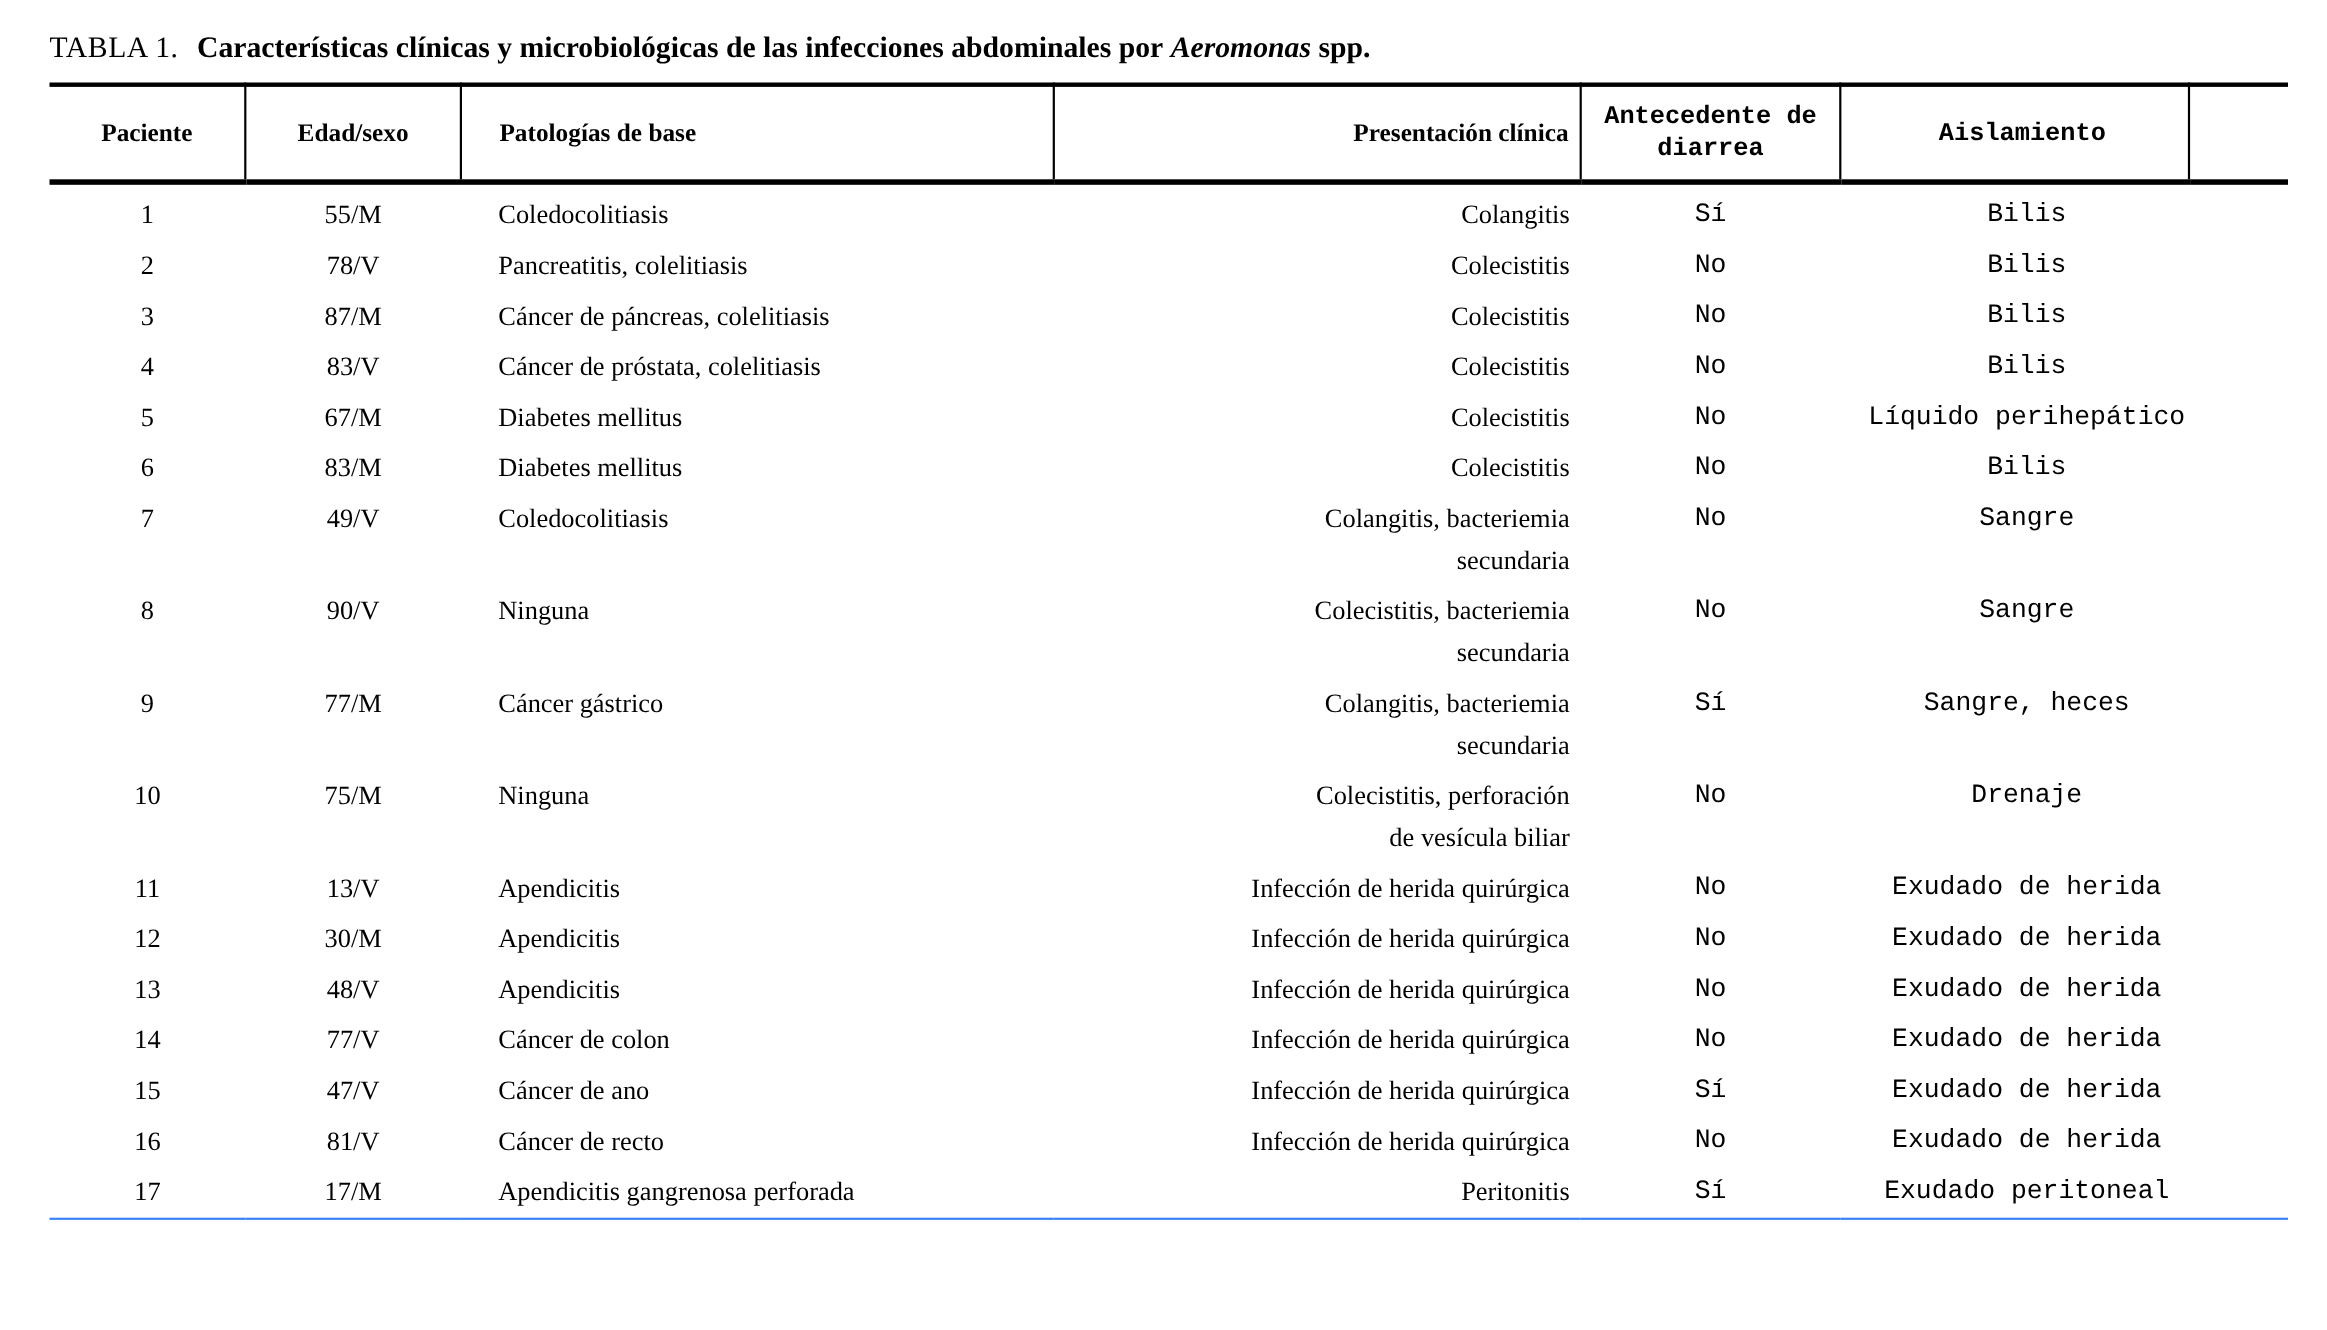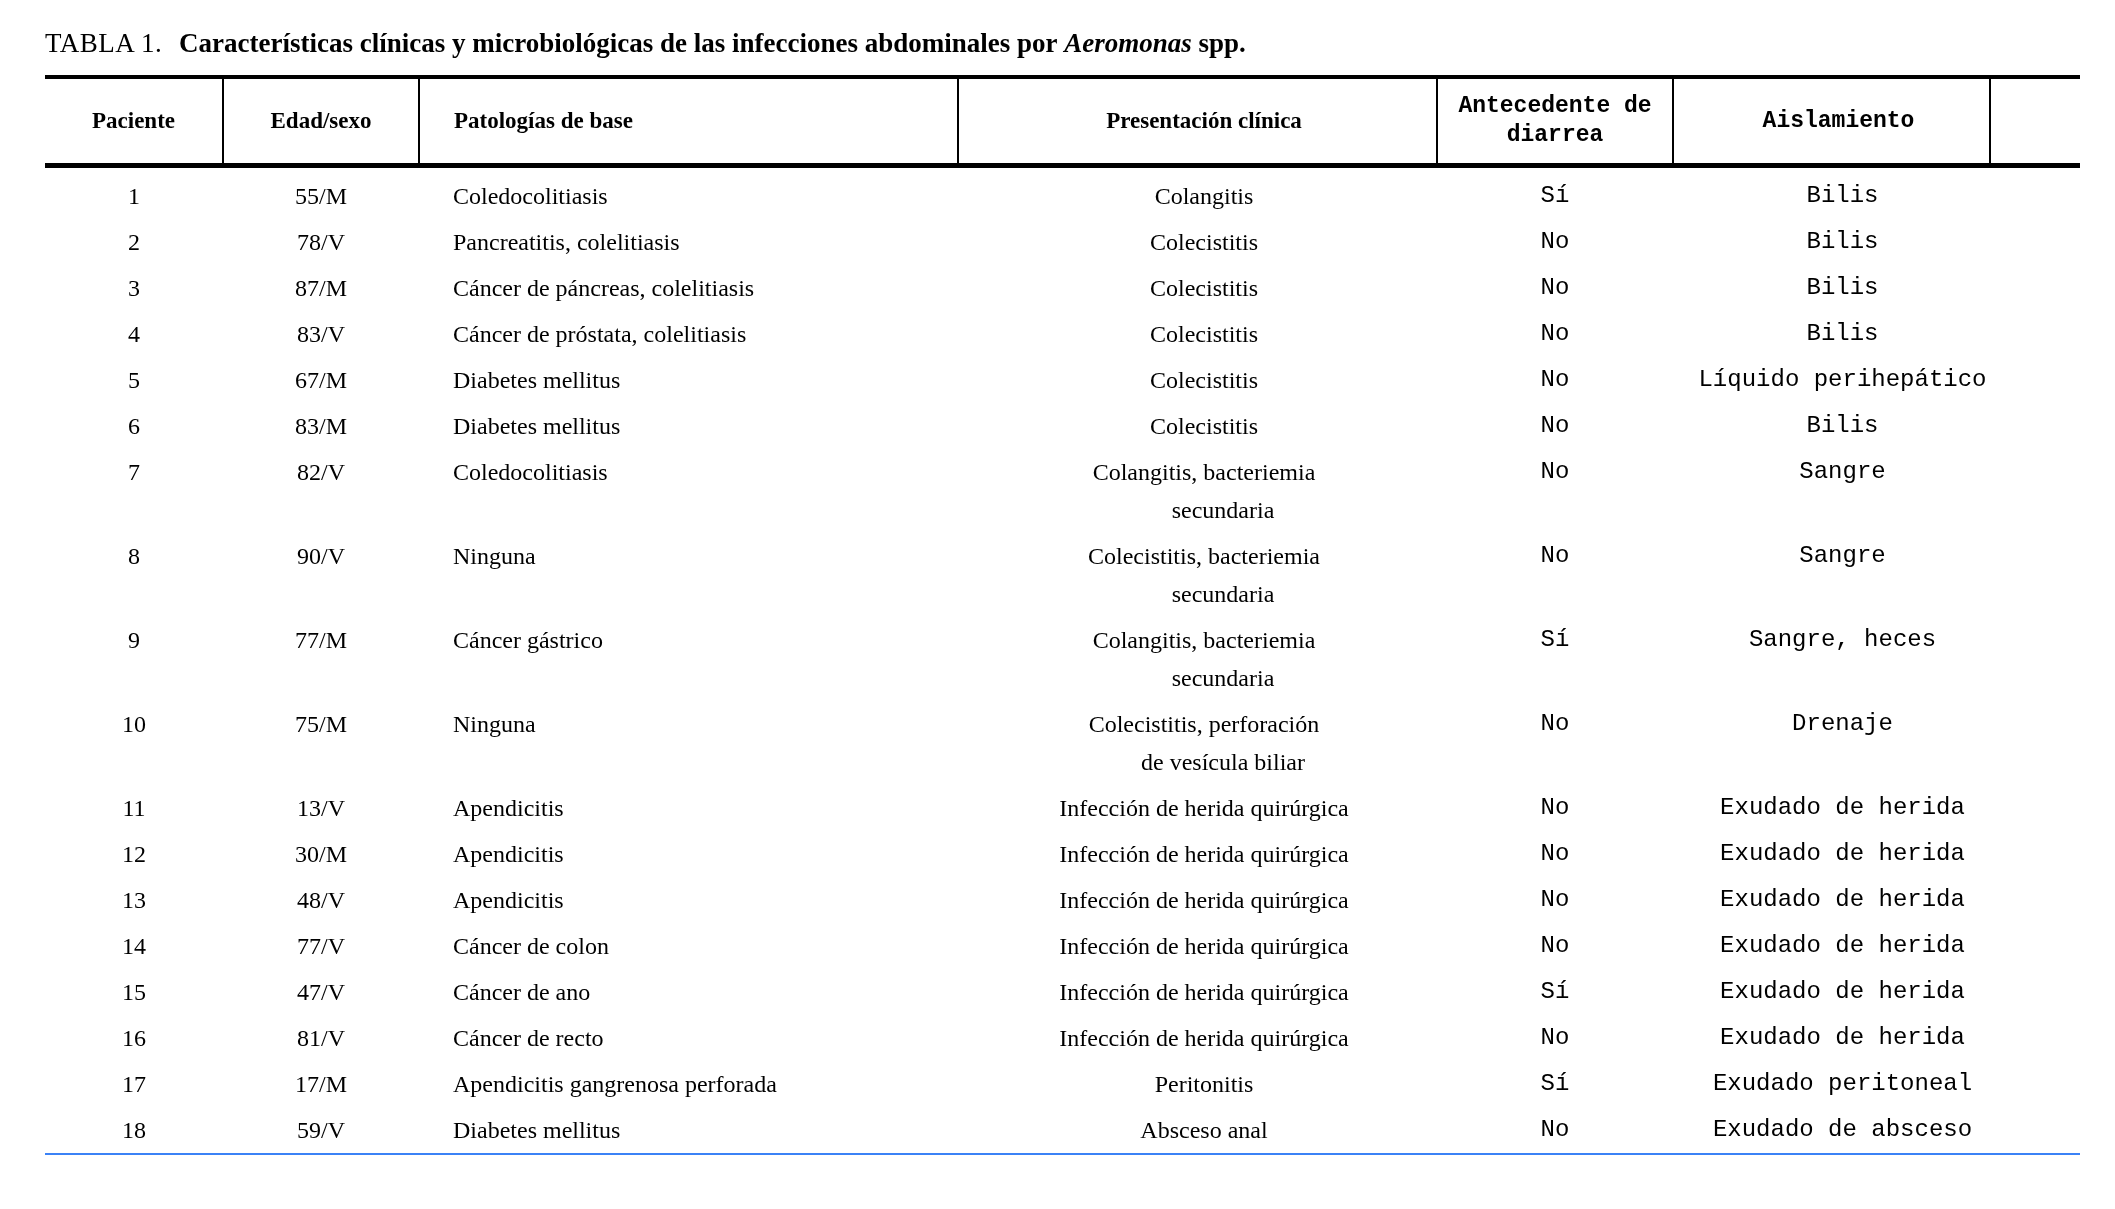--- a/index.html
+++ b/index.html
@@ -55,21 +55,21 @@
   tbody { font-size: 24px; }
   tbody td {
     padding: 4px 0;
     line-height: 38px;
     vertical-align: top;
   }
   tbody tr:first-child td { padding-top: 9px; }
   .col-paciente   { text-align: center; }
   .col-edad_sexo  { text-align: center; }
   .col-patologias { text-align: left; padding-left: 34px !important; padding-right: 10px !important; }
-  .col-presentacion { text-align: center; padding-left: 23px !important; padding-right: 10px !important; }
+  .col-presentacion { text-align: right; padding-left: 23px !important; padding-right: 10px !important; }
   .col-antecedente { text-align: center; font-family: Liberation Mono, monospace; }
   .col-aislamiento { text-align: center; padding-left: 22px !important; font-family: Liberation Mono, monospace; }
   .wrap-indent { padding-left: 38px; }
   .footnote {
     font-size: 23px;
     margin-top: 10px;
   }
 </style>
 </head>
 <body>
@@ -166,21 +166,21 @@
           <td class="col-patologias">Diabetes mellitus</td>
           <td class="col-presentacion">
             <div>Colecistitis</div>
           </td>
           <td class="col-antecedente">No</td>
           <td class="col-aislamiento">Bilis</td>
           <td class="col-extra"></td>
         </tr>
         <tr>
           <td class="col-paciente">7</td>
-          <td class="col-edad_sexo">82/V</td>
+          <td class="col-edad_sexo">49/V</td>
           <td class="col-patologias">Coledocolitiasis</td>
           <td class="col-presentacion">
             <div>Colangitis, bacteriemia</div>
             <div class="wrap-indent">secundaria</div>
           </td>
           <td class="col-antecedente">No</td>
           <td class="col-aislamiento">Sangre</td>
           <td class="col-extra"></td>
         </tr>
         <tr>
@@ -289,28 +289,17 @@
           <td class="col-paciente">17</td>
           <td class="col-edad_sexo">17/M</td>
           <td class="col-patologias">Apendicitis gangrenosa perforada</td>
           <td class="col-presentacion">
             <div>Peritonitis</div>
           </td>
           <td class="col-antecedente">Sí</td>
           <td class="col-aislamiento">Exudado peritoneal</td>
           <td class="col-extra"></td>
         </tr>
-        <tr>
-          <td class="col-paciente">18</td>
-          <td class="col-edad_sexo">59/V</td>
-          <td class="col-patologias">Diabetes mellitus</td>
-          <td class="col-presentacion">
-            <div>Absceso anal</div>
-          </td>
-          <td class="col-antecedente">No</td>
-          <td class="col-aislamiento">Exudado de absceso</td>
-          <td class="col-extra"></td>
-        </tr>
       </tbody>
   </table>
 
 
 </div>
 
 </body></html>

